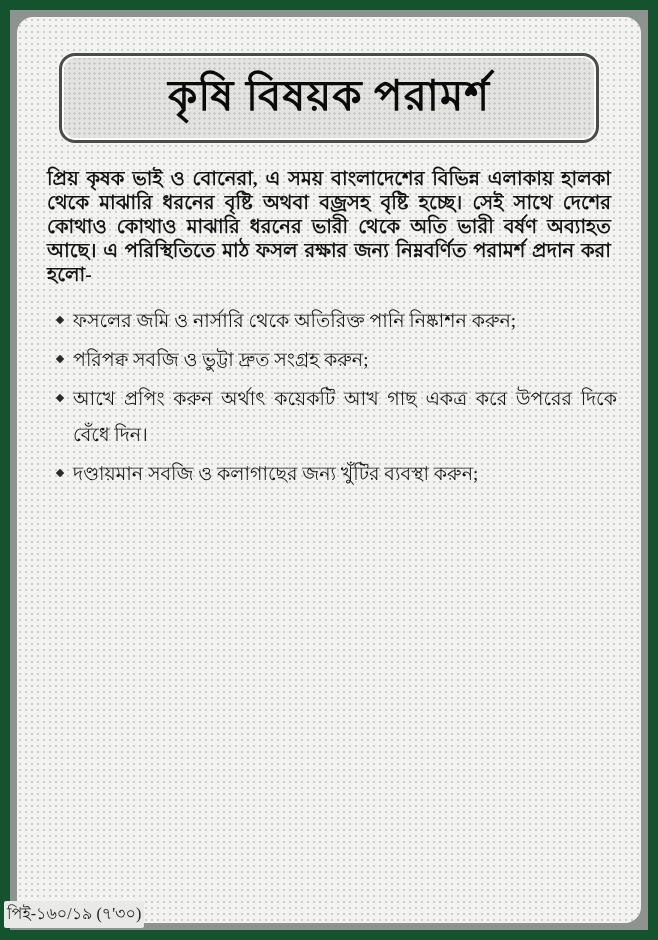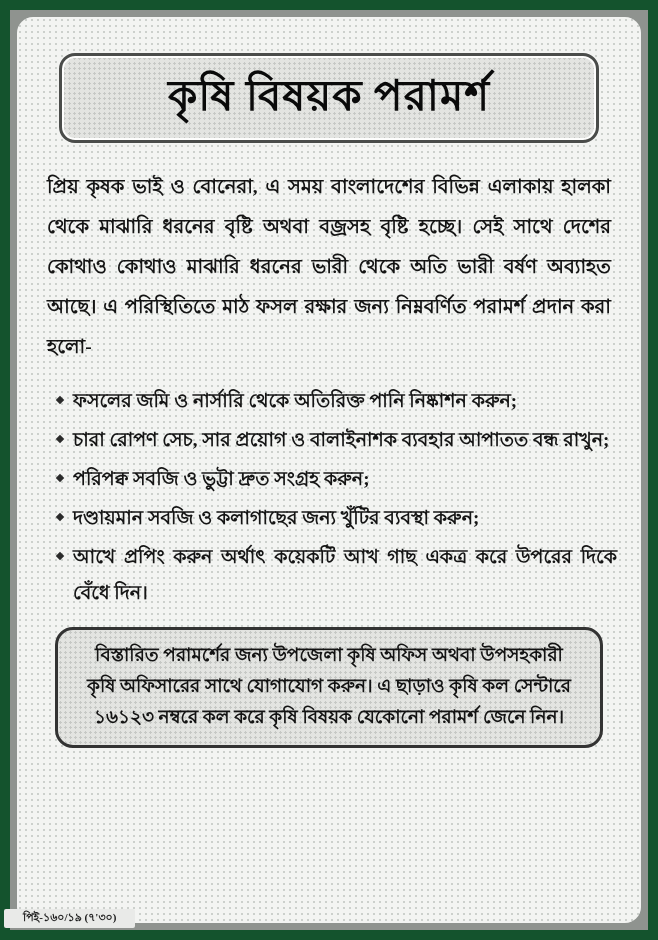--- a/index.html
+++ b/index.html
@@ -46,33 +46,33 @@
   .title-box h1 {
     font-size: 42px;
     font-weight: bold;
     letter-spacing: 1px;
     color: #0a0a0a;
   }
   .intro {
     margin: 24px 16px 0 16px;
     font-size: 19.5px;
     font-weight: bold;
-    line-height: 40px;
+    line-height: 24px;
     text-align: justify;
     color: #141414;
   }
   .advice-list {
     list-style: none;
     margin: 16px 10px 0 24px;
   }
   .advice-list li {
     position: relative;
     padding-left: 18px;
     font-size: 19px;
-    font-weight: bold;
+    font-weight: normal;
     line-height: 36px;
     margin-bottom: 3px;
     color: #151515;
     text-align: justify;
   }
   .advice-list li::before {
     content: "";
     position: absolute;
     left: 2px; top: 14px;
     width: 6px; height: 6px;
@@ -91,51 +91,47 @@
     text-align: center;
     font-size: 18.5px;
     font-weight: bold;
     line-height: 31px;
     color: #131313;
   }
   .print-code {
     position: absolute;
     left: 4px;
     bottom: 12px;
-    font-size: 11px;
-    font-weight: bold;
+    font-size: 16px;
+    font-weight: normal;
     color: #1b1b1b;
     background: #e9eae8;
-    padding: 0 19px;
+    padding: 0 3px;
     border-radius: 2px;
     white-space: nowrap;
   }
 </style>
 </head>
 <body>
 
 <div class="frame-outer">
   <div class="frame-inner">
     <div class="paper">
 
       <div class="title-box">
         <h1>কৃষি বিষয়ক পরামর্শ</h1>
       </div>
 
       <p class="intro">প্রিয় কৃষক ভাই ও বোনেরা, এ সময় বাংলাদেশের বিভিন্ন এলাকায় হালকা থেকে মাঝারি ধরনের বৃষ্টি অথবা বজ্রসহ বৃষ্টি হচ্ছে। সেই সাথে দেশের কোথাও কোথাও মাঝারি ধরনের ভারী থেকে অতি ভারী বর্ষণ অব্যাহত আছে। এ পরিস্থিতিতে মাঠ ফসল রক্ষার জন্য নিম্নবর্ণিত পরামর্শ প্রদান করা হলো-</p>
 
       <ul class="advice-list">
         <li>ফসলের জমি ও নার্সারি থেকে অতিরিক্ত পানি নিষ্কাশন করুন;</li>
-        <li>চারা রোপণ সেচ, সার প্রয়োগ ও বালাইনাশক ব্যবহার আপাতত বন্ধ রাখুন;</li>
         <li>পরিপক্ব সবজি ও ভুট্টা দ্রুত সংগ্রহ করুন;</li>
+        <li>আখে প্রপিং করুন অর্থাৎ কয়েকটি আখ গাছ একত্র করে উপরের দিকে বেঁধে দিন।</li>
         <li>দণ্ডায়মান সবজি ও কলাগাছের জন্য খুঁটির ব্যবস্থা করুন;</li>
-        <li>আখে প্রপিং করুন অর্থাৎ কয়েকটি আখ গাছ একত্র করে উপরের দিকে বেঁধে দিন।</li>
       </ul>
 
-      <div class="contact-box">
-        <span>বিস্তারিত পরামর্শের জন্য উপজেলা কৃষি অফিস অথবা উপসহকারী কৃষি অফিসারের সাথে যোগাযোগ করুন। এ ছাড়াও কৃষি কল সেন্টারে ১৬১২৩ নম্বরে কল করে কৃষি বিষয়ক যেকোনো পরামর্শ জেনে নিন।</span>
-      </div>
 
     </div>
   </div>
 
   <span class="print-code">পিই-১৬০/১৯ (৭'৩০)</span>
 </div>
 
 </body></html>

